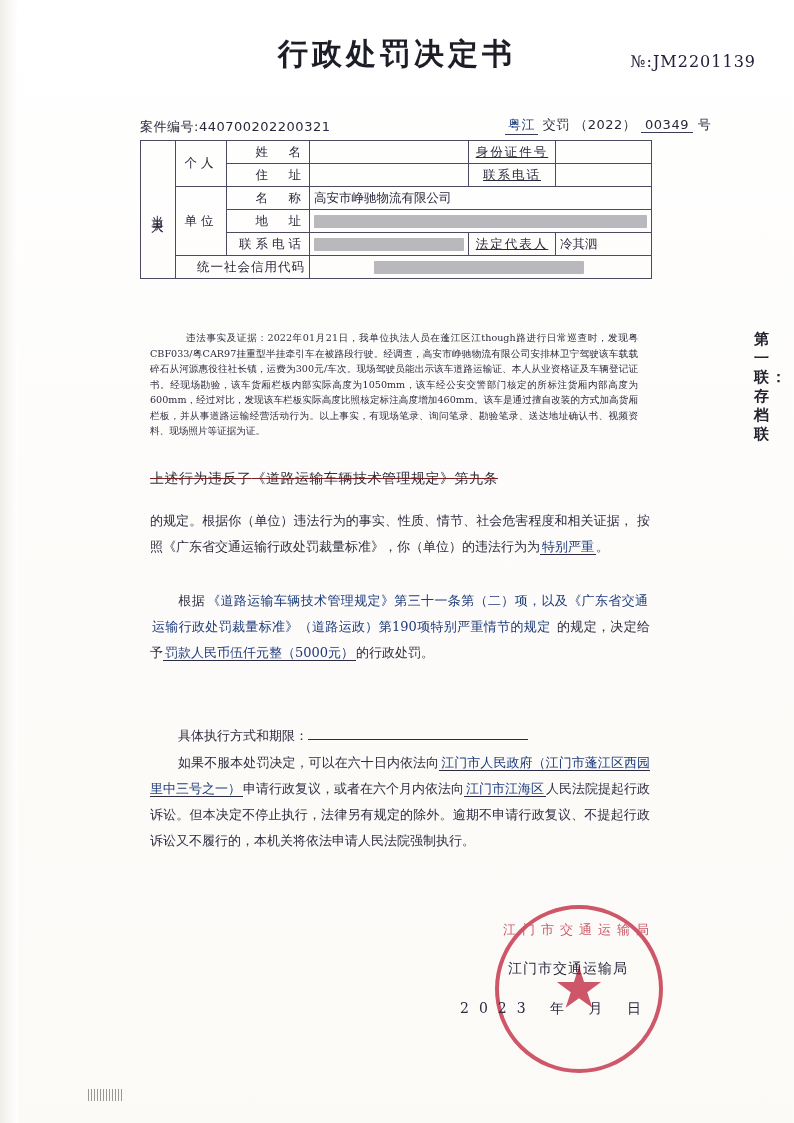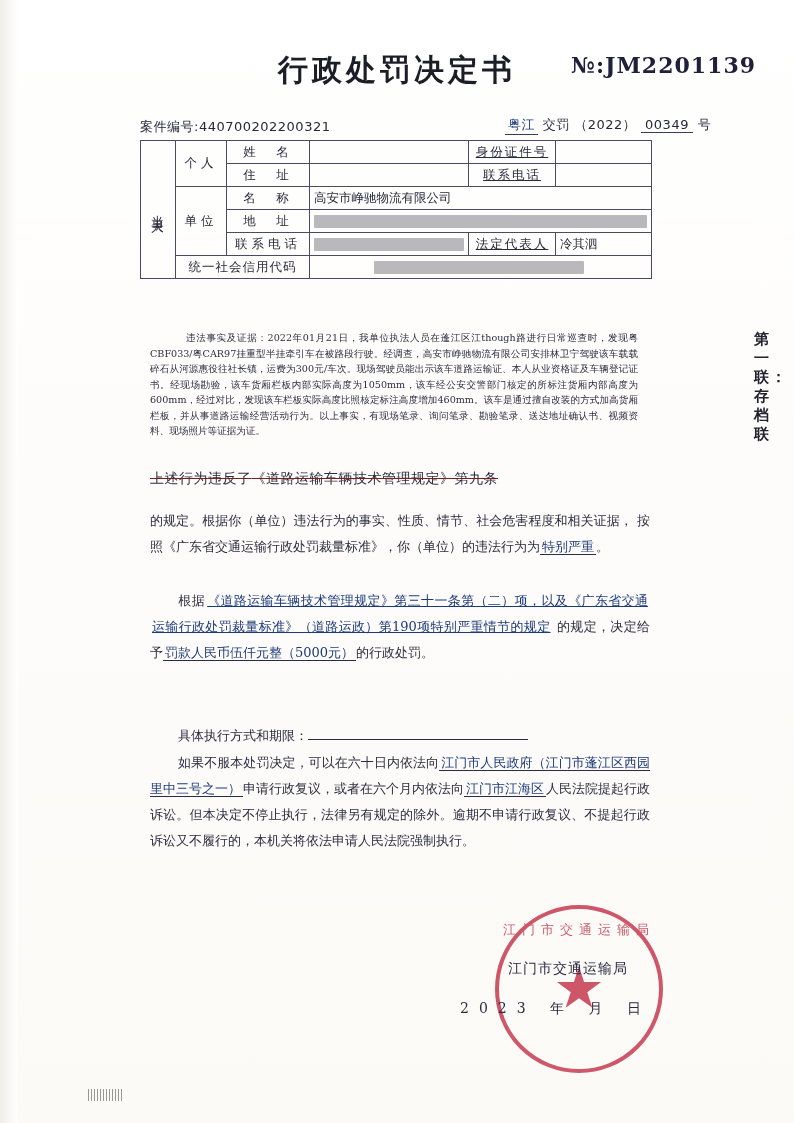--- a/index.html
+++ b/index.html
@@ -10,28 +10,28 @@
     color:#2b2b33;
     position:relative;
     overflow:hidden;
   }
   .page{
     position:absolute;inset:0;
     background:linear-gradient(180deg,#ffffff 0%,#fdfcfa 45%,#fbfaf7 100%);
   }
   
   .doc-title{
-    position:absolute;top:50px;left:0;width:794px;text-align:center;
+    position:absolute;top:34px;left:0;width:794px;text-align:center;
     font-family:"DejaVu Serif","Liberation Serif",serif;
     font-size:30px;font-weight:bold;letter-spacing:4px;color:#1d1d27;
   }
   .serial{
     position:absolute;top:52px;right:38px;
     font-family:"DejaVu Serif","Liberation Serif",serif;
-    font-size:22px;font-weight:bold;color:#20203a;letter-spacing:1px;
+    font-size:16px;font-weight:normal;color:#20203a;letter-spacing:1px;
   }
   .side-seal{
     position:absolute;top:330px;right:14px;width:26px;
     font-family:"DejaVu Serif","Liberation Serif",serif;
     font-size:15px;line-height:19px;color:#23232f;
     letter-spacing:2px;
     font-weight:bold;
   }
   .case-no{
     position:absolute;top:118px;left:140px;
@@ -56,21 +56,21 @@
   }
   .ptable td{
     border:1px solid #4a4a63;
     font-size:12.5px;color:#2a2a3c;
     height:22px;padding:0 4px;
     vertical-align:middle;
   }
   .vcol{width:26px;text-align:center;line-height:15px;letter-spacing:3px;}
   .vcol span{writing-mode:vertical-rl;text-orientation:upright;display:inline-block;}
   .tcol{width:42px;text-align:center;letter-spacing:4px;}
-  .lcol{width:74px;text-align:center;letter-spacing:4px;}
+  .lcol{width:74px;text-align:right;letter-spacing:4px;}
   .vcell{width:150px;}
   .lcol2{width:78px;text-align:center;letter-spacing:2px;text-decoration:underline;}
   .redact{
     display:block;height:13px;background:#b9b9bd;border-radius:1px;
   }
   .hand{
     font-family:"DejaVu Serif","Liberation Serif",serif;
     color:#1b1b2c;font-size:12.5px;
   }
   
@@ -93,21 +93,21 @@
     font-family:"DejaVu Serif","Liberation Serif",serif;
     text-align:justify;
   }
   .p1{top:508px;}
   .p2{top:588px;}
   .p3{top:672px;}
   .p4{top:723px;}
   .p5{top:750px;}
   .indent{display:inline-block;width:28px;}
   .ins{color:#1c3a7a;border-bottom:1px solid #2b2b45;padding:0 2px;}
-  .ins-ns{color:#1c3a7a;padding:0 2px;text-decoration:underline;}
+  .ins-ns{color:#1c3a7a;padding:0 2px;}
   .blank{display:inline-block;border-bottom:1px solid #2b2b45;min-width:120px;}
   .blank.xl{min-width:220px;}
   
   .seal{
     position:absolute;top:905px;left:495px;width:160px;height:160px;
     border:4px solid #c3344a;border-radius:50%;
     opacity:.82;
   }
   .seal .star{
     position:absolute;top:50%;left:50%;width:46px;height:46px;

